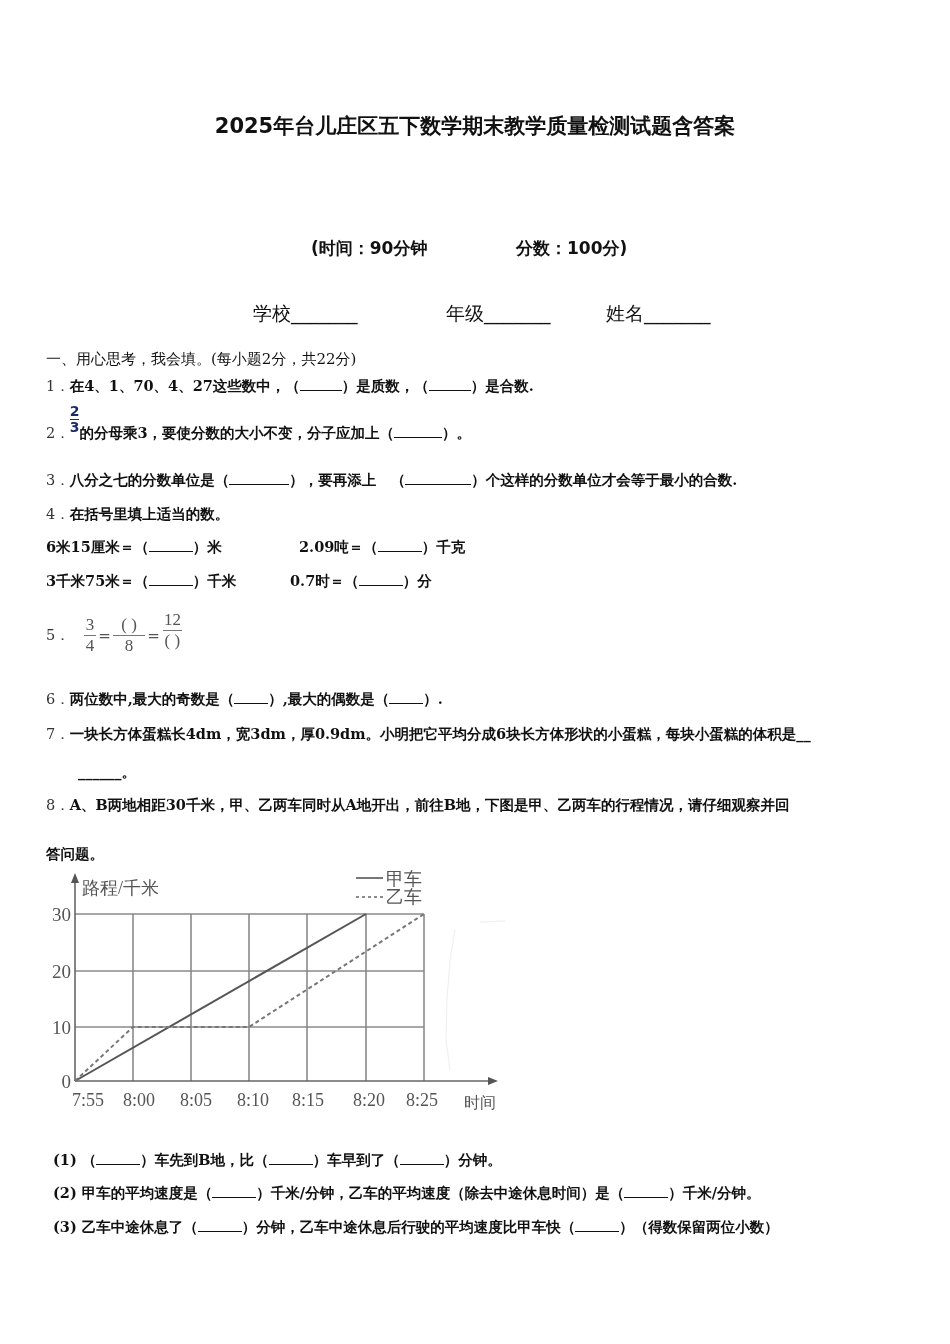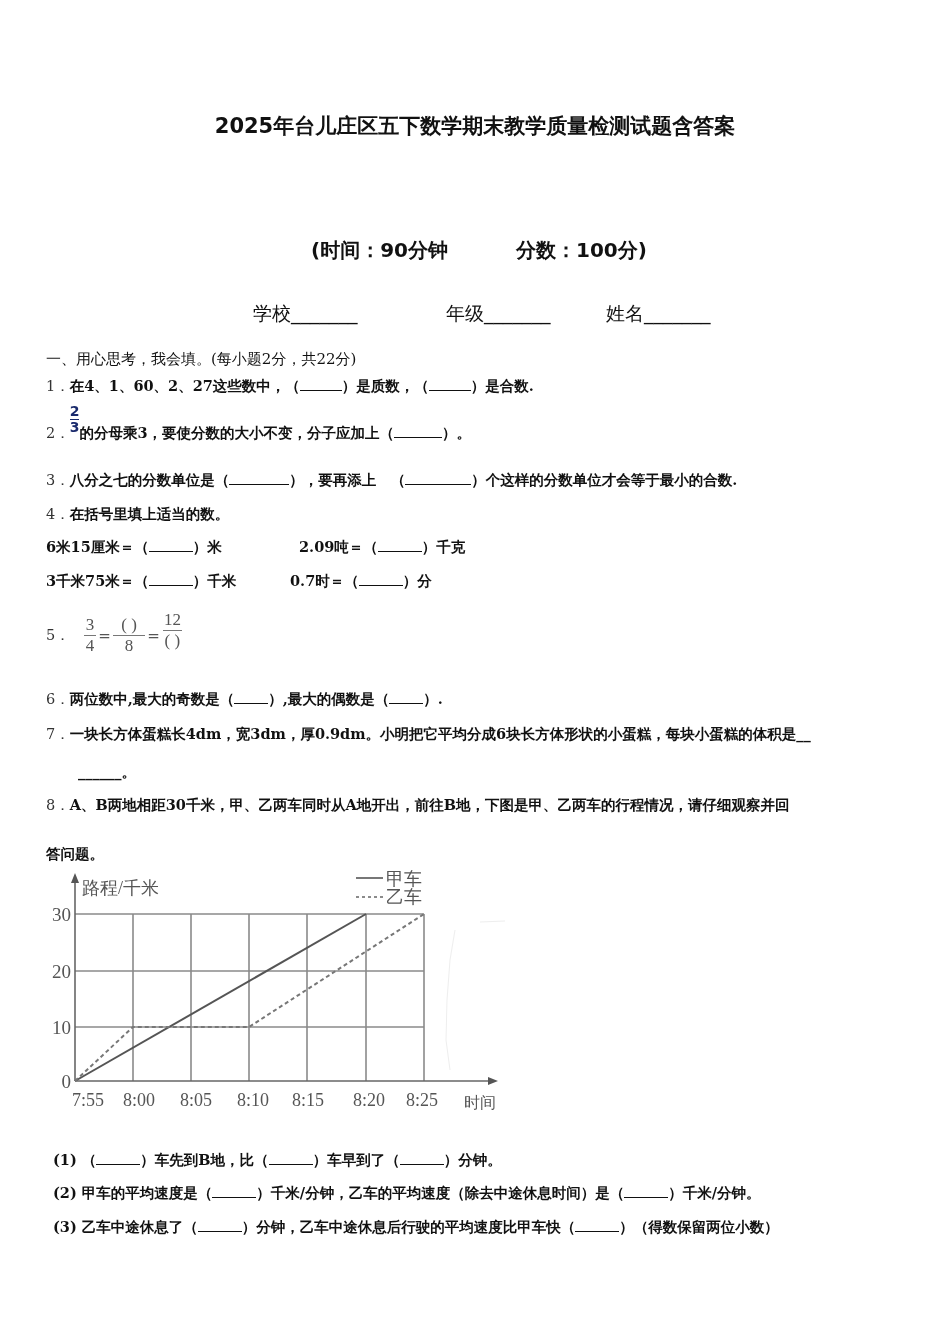--- a/index.html
+++ b/index.html
@@ -1,21 +1,21 @@
 <!DOCTYPE html>
 <html><head>
 <meta charset="utf-8">
 <style>
   html, body { margin: 0; padding: 0; background: #ffffff; }
   body { width: 950px; height: 1344px; position: relative; overflow: hidden;
          font-family: "DejaVu Serif", "Liberation Serif", serif; color: #111; }
   .abs { position: absolute; white-space: nowrap; }
   .title { left: 0; width: 950px; top: 112px; text-align: center;
            font-family: "DejaVu Sans", "Liberation Sans", sans-serif; font-weight: bold; font-size: 21px; }
-  .meta { top: 237px; font-family: "DejaVu Sans", "Liberation Sans", sans-serif; font-weight: bold; font-size: 20px; }
+  .meta { top: 237px; font-family: "DejaVu Sans", "Liberation Sans", sans-serif; font-weight: bold; font-size: 17px; }
   .info { top: 301px; font-family: "DejaVu Sans", "Liberation Sans", sans-serif; font-size: 19px; }
   .line { font-size: 14.5px; font-weight: bold; }
   .num { font-weight: normal; color: #333; }
   .blank { display: inline-block; border-bottom: 1.3px solid #111; height: 13px; vertical-align: baseline; }
   .frac { display: inline-flex; flex-direction: column; align-items: center; vertical-align: middle;
           font-weight: normal; color: #555; font-family: "Liberation Serif", serif; }
   .frac .n { font-size: 17px; line-height: 20px; padding: 0 2px; }
   .frac .d { font-size: 17px; line-height: 20px; border-top: 1px solid #777; padding: 0 2px; }
   .frac2 { display: inline-flex; flex-direction: column; align-items: center; vertical-align: middle;
            font-family: "DejaVu Sans", "Liberation Sans", sans-serif; font-weight: bold; color: #1a2a6c; }
@@ -37,21 +37,21 @@
 <div class="abs info" style="left:446px;">
   <span>年级</span><span>_______</span>
 </div>
 <div class="abs info" style="left:606px;">
   <span>姓名</span><span>_______</span>
 </div>
 
 <div class="abs line" style="left:46px; top:350px; font-weight:normal; font-size:15px;">一、用心思考，我会填。(每小题2分，共22分)</div>
 
 <div class="abs line" style="left:46px; top:377px;">
-  <span class="num">1．</span><span>在4、1、60、2、27这些数中，（</span><span class="blank" style="width:42px"></span><span>）是质数，（</span><span class="blank" style="width:42px"></span><span>）是合数.</span>
+  <span class="num">1．</span><span>在4、1、70、4、27这些数中，（</span><span class="blank" style="width:42px"></span><span>）是质数，（</span><span class="blank" style="width:42px"></span><span>）是合数.</span>
 </div>
 
 <div class="abs line" style="left:46px; top:404px;">
   <span class="num" style="vertical-align:-14px;">2．</span><span class="frac2">
       <span class="n">2</span>
       <span class="d">3</span>
     </span><span style="vertical-align:-14px;">的分母乘3，要使分数的大小不变，分子应加上（</span><span class="blank" style="width:48px; vertical-align:-14px;"></span><span style="vertical-align:-14px;">）。</span>
 </div>
 
 <div class="abs line" style="left:46px; top:471px;">

